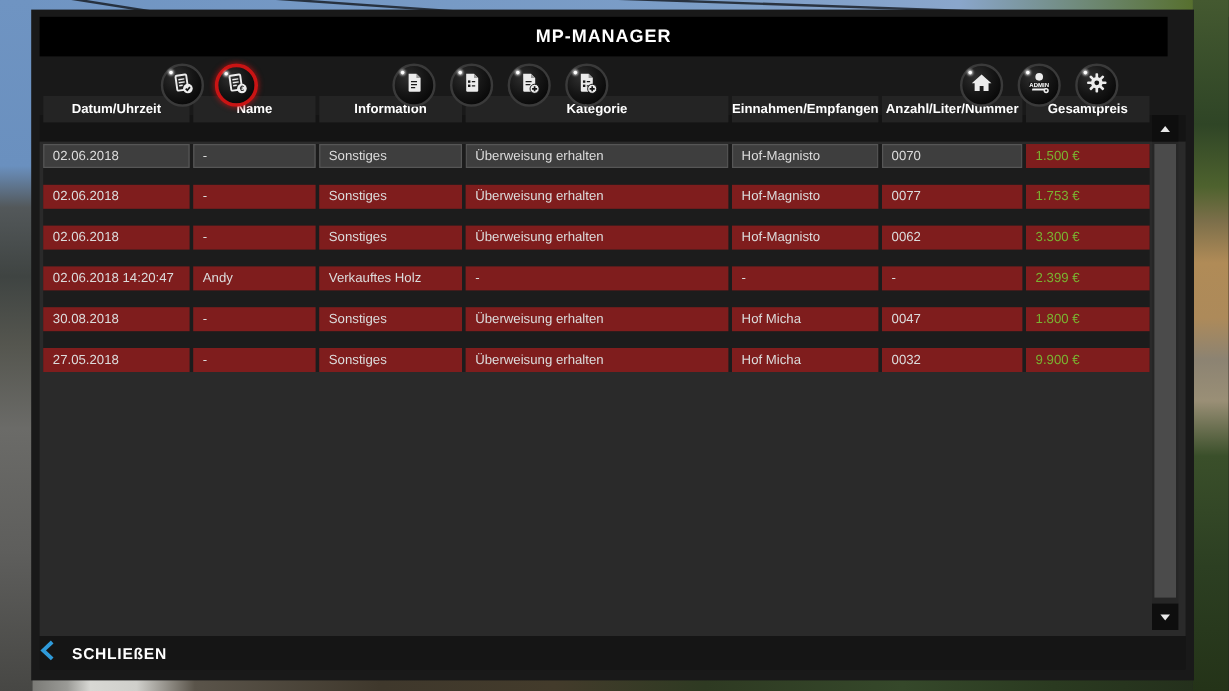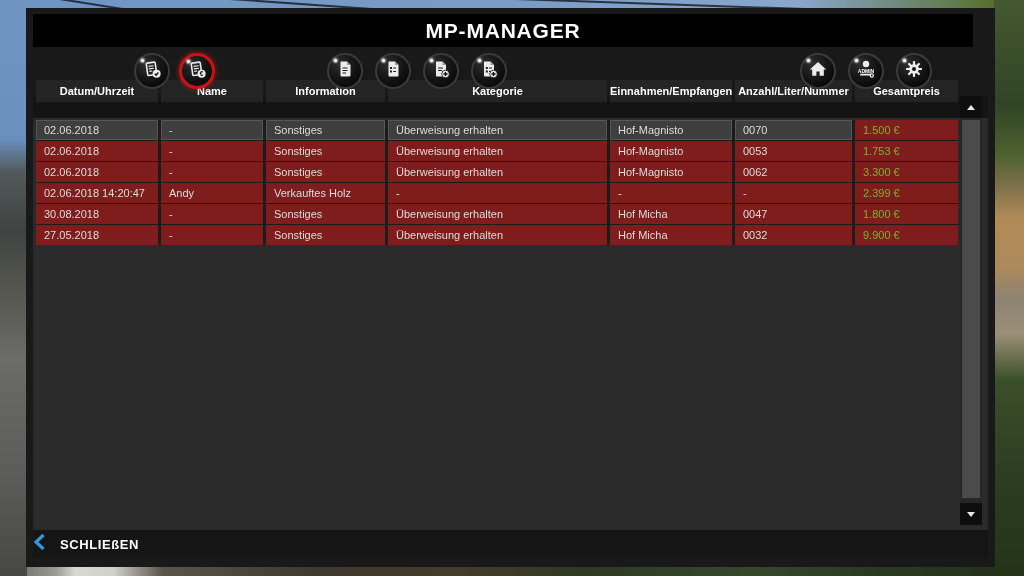--- a/index.html
+++ b/index.html
@@ -18,21 +18,21 @@
                background:linear-gradient(90deg,#7a7a76 0%,#9a9a96 3%,#d8d8d4 5%,#cfcfcb 9%,#5a544a 14%,#3f382c 30%,#433b2b 45%,#2e3a22 58%,#35482a 75%,#2a3a20 88%,#24301c 100%); }
   .wire { position:absolute; height:2px; background:rgba(20,24,30,0.8); z-index:1; }
   .wire1 { left:-40px; top:6px; width:300px; transform:rotate(9deg); }
   .wire2 { left:-30px; top:-2px; width:520px; transform:rotate(4deg); }
   .wire3 { left:420px; top:2px; width:420px; transform:rotate(2deg); }
 
   
   .window { position:absolute; left:26px; top:8px; width:969px; height:559px;
             background:#191919; z-index:5; }
   .titlebar { position:absolute; left:7px; right:22px; top:6px; height:33px; background:#000;
-              color:#fff; font-weight:bold; font-size:21px; letter-spacing:0.8px;
+              color:#fff; font-weight:bold; font-size:15px; letter-spacing:0.8px;
               text-align:center; line-height:33px; }
   .headerstrip { position:absolute; left:7px; right:7px; top:88px; height:22px; background:#141414; }
   .content { position:absolute; left:7px; right:7px; top:110px; height:412px; background:#2a2a2a; }
   .bottombar { position:absolute; left:7px; right:7px; top:522px; height:28px; background:#151515;
                display:flex; align-items:center; justify-content:flex-start; gap:14px; cursor:pointer; }
   .close-label { color:#fff; font-weight:bold; font-size:13px; letter-spacing:0.6px; }
 
   
   .tb-group { position:absolute; top:45px; display:flex; z-index:8; }
   .g-left  { left:108px; gap:9px; }
@@ -46,21 +46,21 @@
                       border-radius:50%; background:#fff; box-shadow:0 0 2px 1px rgba(255,255,255,0.7); }
   .icon-btn.active { border:3px solid #c91414; box-shadow:0 0 4px 1px rgba(200,20,20,0.6); }
 
   
   .thead { position:absolute; left:10px; top:72px; width:922px; display:grid;
            grid-template-columns:122px 102px 119px 219px 122px 117px 103px; column-gap:3px; z-index:6; }
   .th { background:#242424; color:#fff; font-weight:bold; font-size:11px; text-align:center;
         height:22px; line-height:22px; white-space:nowrap; overflow:hidden; cursor:pointer; }
   .tbody { position:absolute; left:10px; top:112px; width:922px; display:grid;
            grid-template-columns:122px 102px 119px 219px 122px 117px 103px;
-           grid-auto-rows:20px; gap:1px 3px; background:#1c1c1c; z-index:6; }
+           grid-auto-rows:20px; gap:14px 3px; background:#1c1c1c; z-index:6; }
   .td { background:#7f1d1d; color:#dcdcdc; font-size:11px; line-height:20px;
         padding-left:8px; white-space:nowrap; overflow:hidden; }
   .td.sel { background:#3e3e3e; box-shadow:inset 0 0 0 1px #565656; }
   .td.price { color:#7ab231; }
   .row-hit { cursor:pointer; }
 
   
   .sb-btn { position:absolute; left:934px; width:22px; height:22px; background:#0e0e0e;
             display:flex; align-items:center; justify-content:center; cursor:pointer; z-index:7; }
   .sb-up { top:88px; } .sb-down { top:495px; }
@@ -217,21 +217,21 @@
       <div class="td sel row-hit">Überweisung erhalten</div>
       <div class="td sel row-hit">Hof-Magnisto</div>
       <div class="td sel row-hit">0070</div>
       <div class="td price row-hit">1.500 €</div>
 
       <div class="td row-hit">02.06.2018</div>
       <div class="td row-hit">-</div>
       <div class="td row-hit">Sonstiges</div>
       <div class="td row-hit">Überweisung erhalten</div>
       <div class="td row-hit">Hof-Magnisto</div>
-      <div class="td row-hit">0053</div>
+      <div class="td row-hit">0077</div>
       <div class="td price row-hit">1.753 €</div>
 
       <div class="td row-hit">02.06.2018</div>
       <div class="td row-hit">-</div>
       <div class="td row-hit">Sonstiges</div>
       <div class="td row-hit">Überweisung erhalten</div>
       <div class="td row-hit">Hof-Magnisto</div>
       <div class="td row-hit">0062</div>
       <div class="td price row-hit">3.300 €</div>
 

